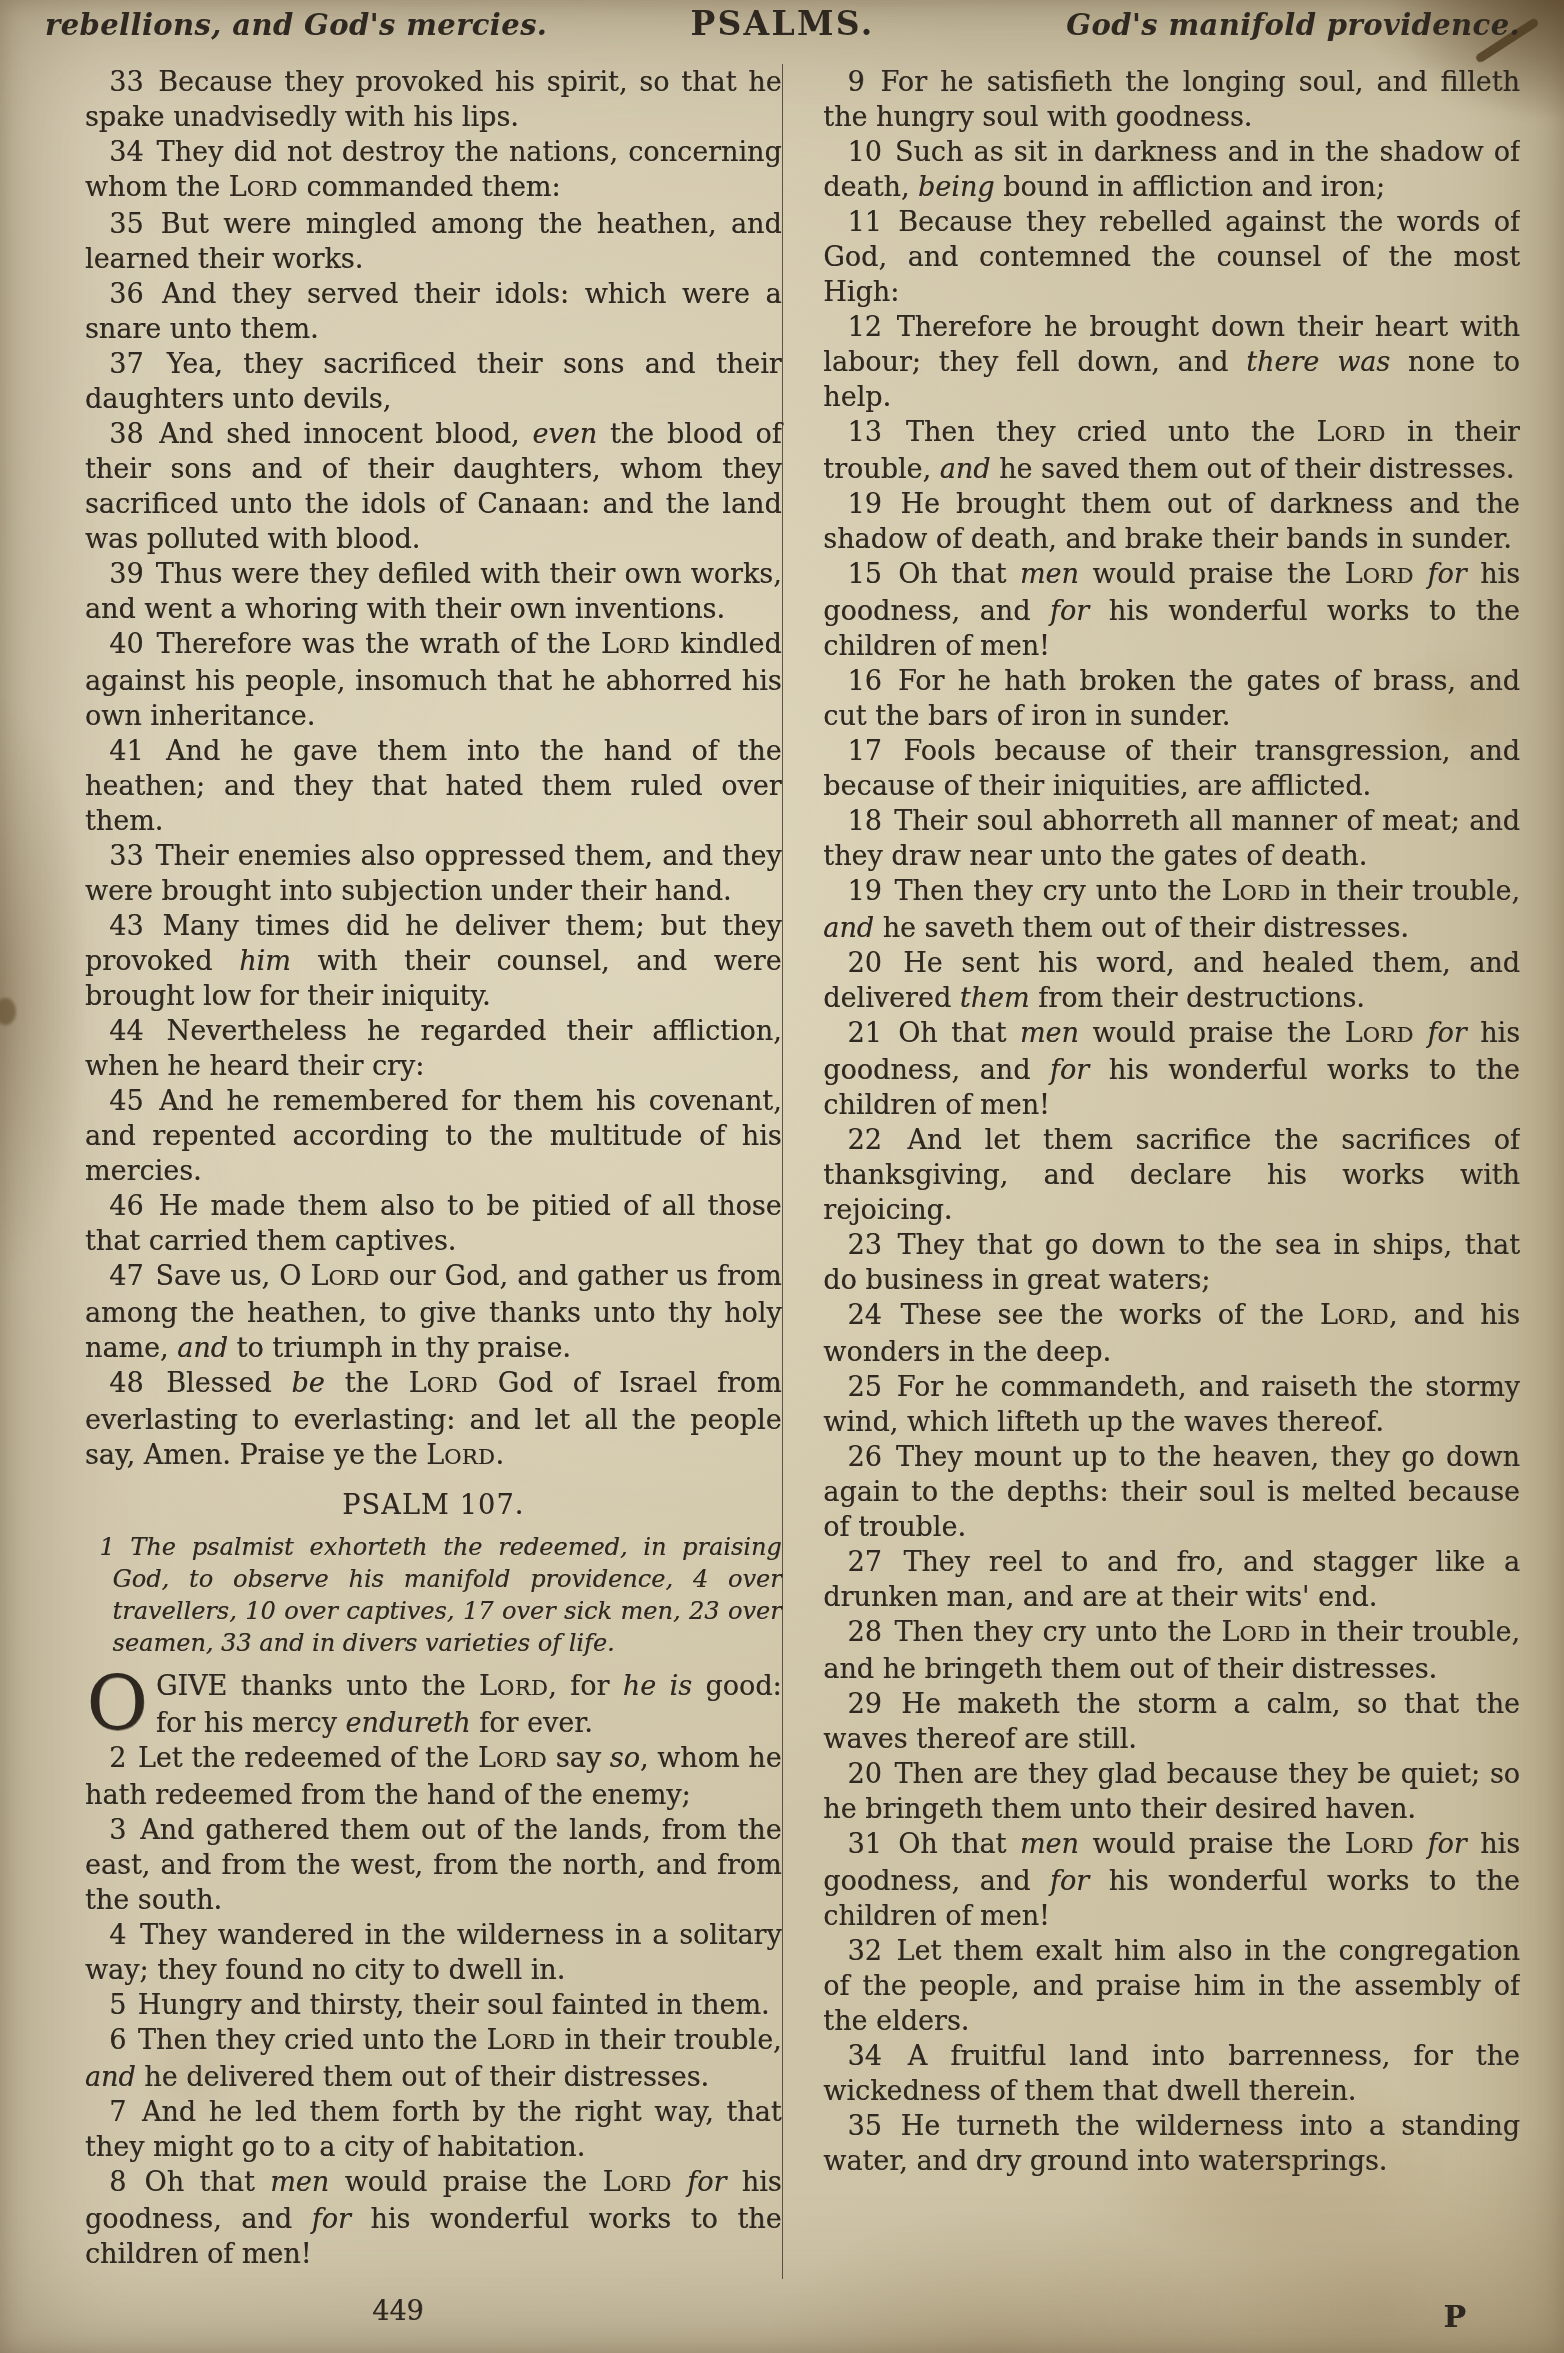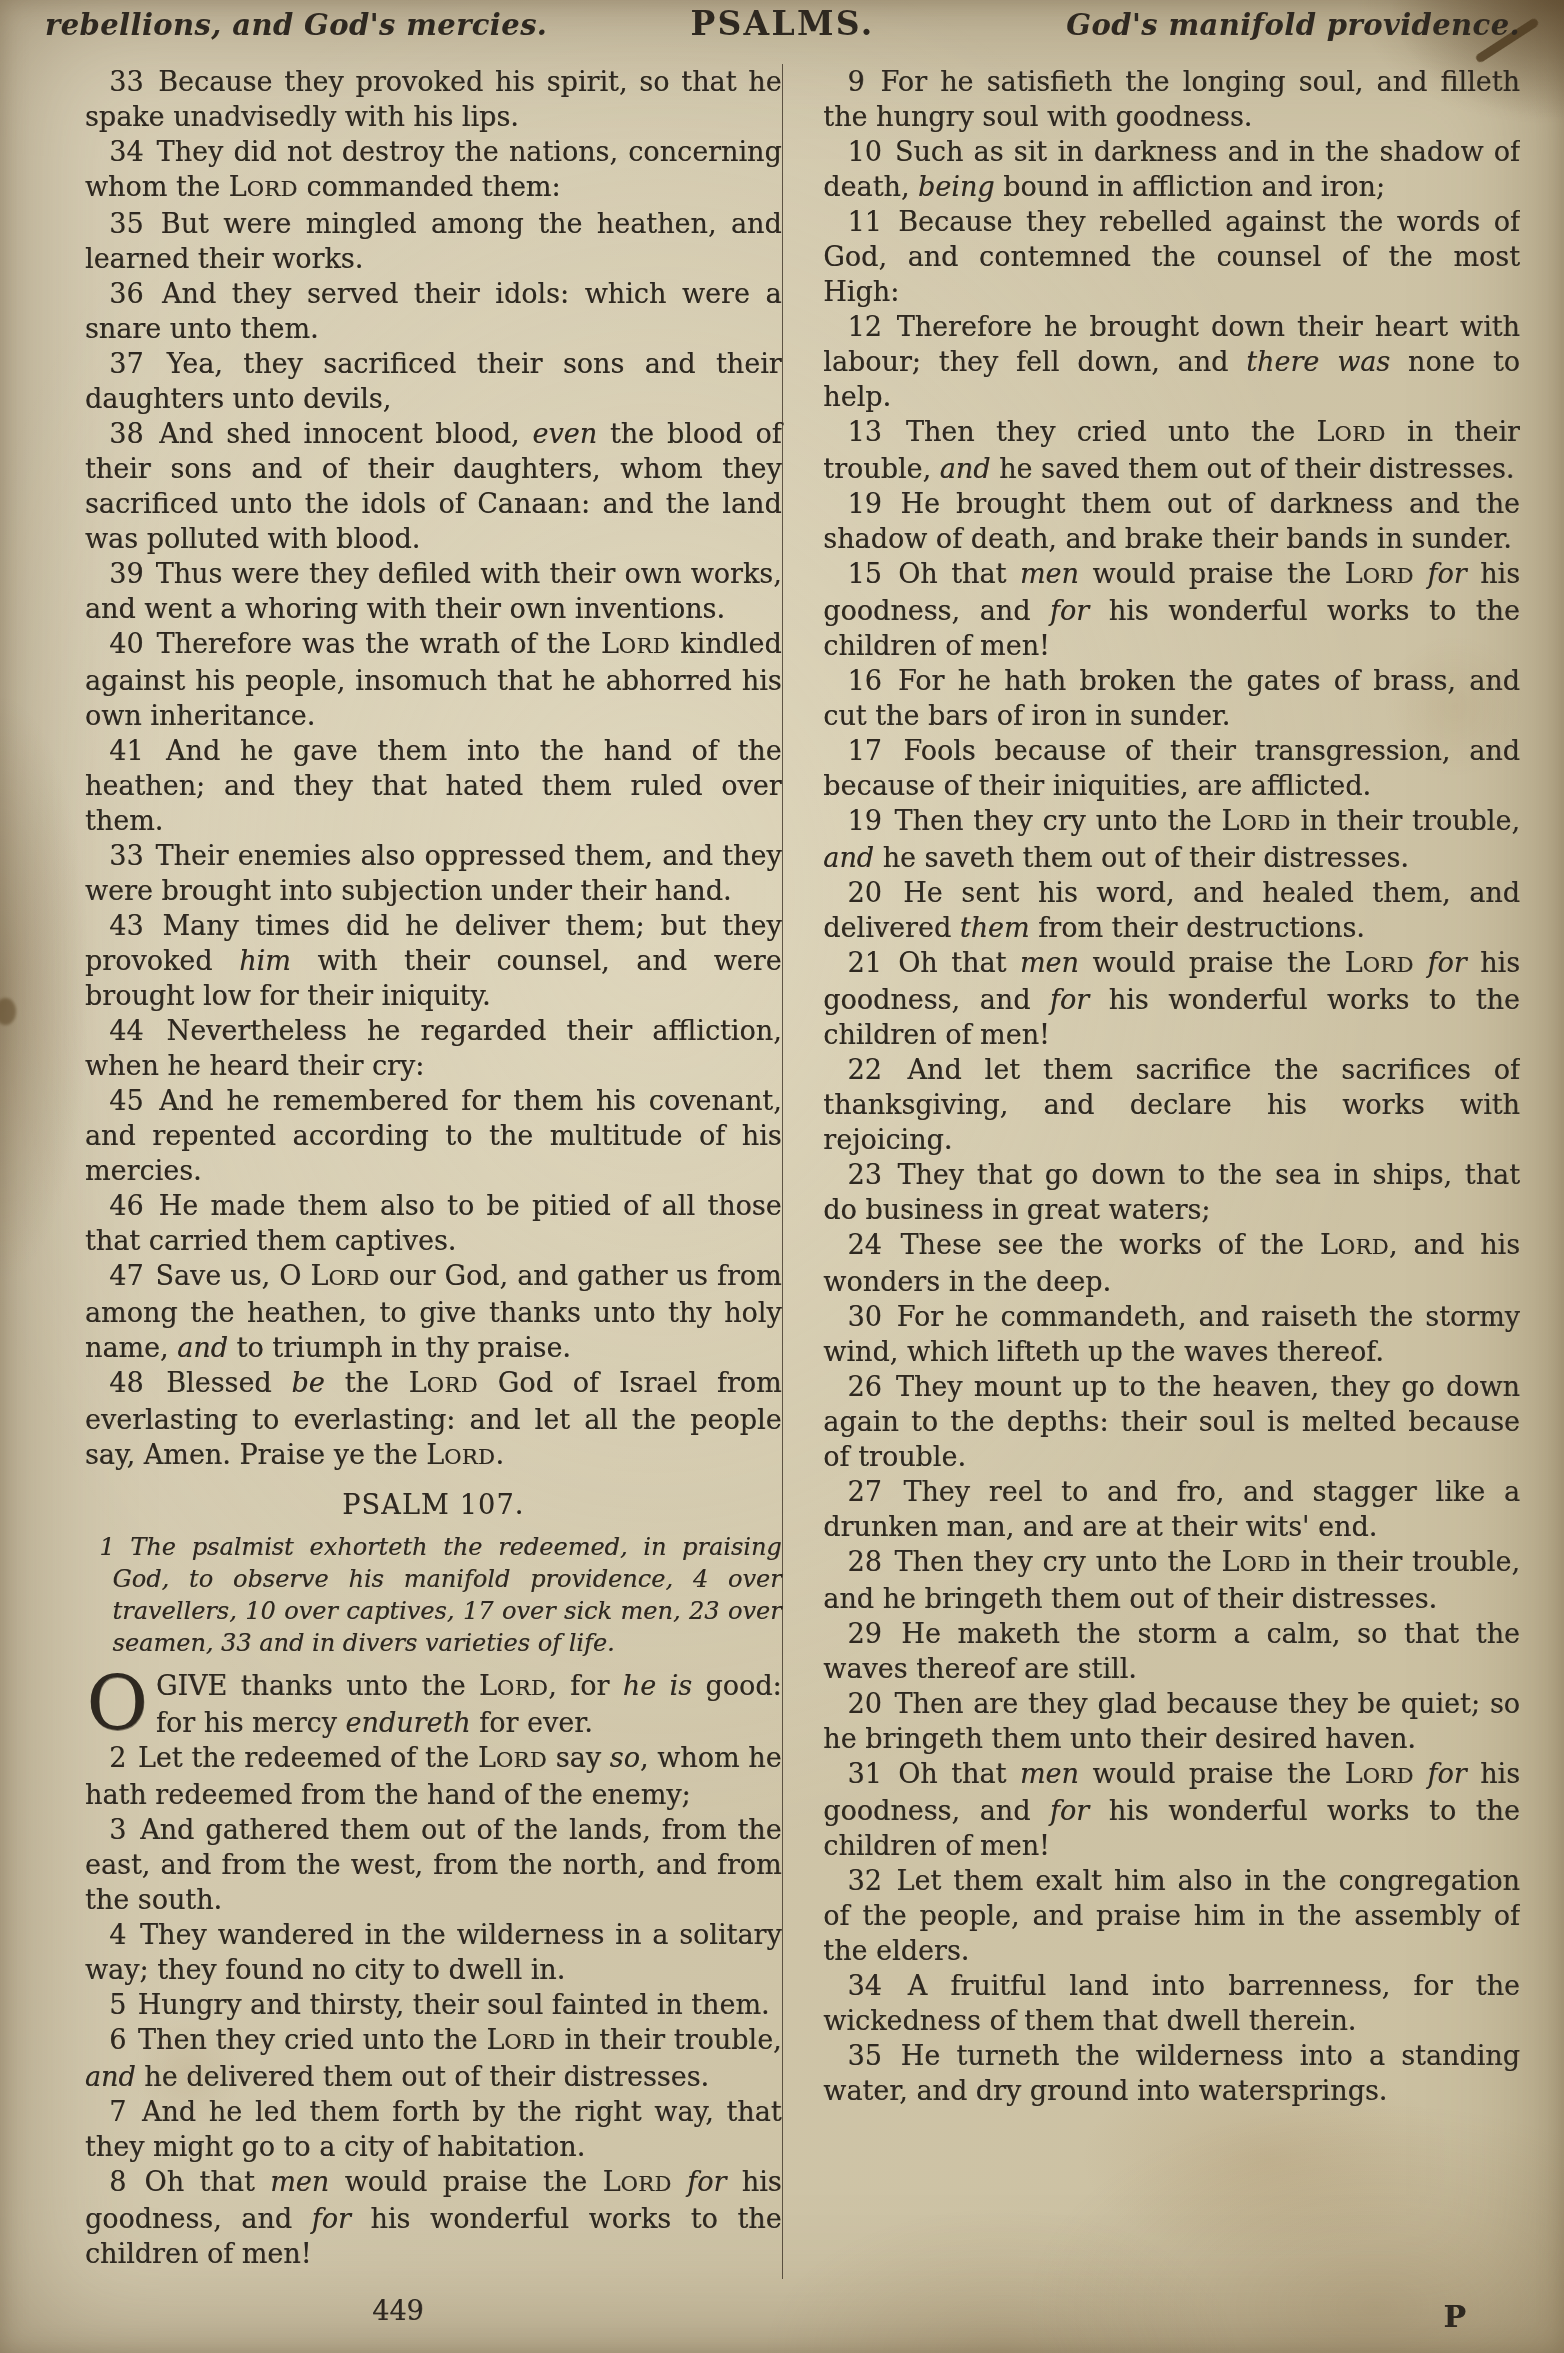--- a/index.html
+++ b/index.html
@@ -146,27 +146,28 @@
   <div class="col" id="col-right">
       <p class="verse"><span class="vnum">9</span> For he satisfieth the longing soul, and filleth the hungry soul with goodness.</p>
       <p class="verse"><span class="vnum">10</span> Such as sit in darkness and in the shadow of death, <span class="it">being</span> bound in affliction and iron;</p>
       <p class="verse"><span class="vnum">11</span> Because they rebelled against the words of God, and contemned the counsel of the most High:</p>
       <p class="verse"><span class="vnum">12</span> Therefore he brought down their heart with labour; they fell down, and <span class="it">there was</span> none to help.</p>
       <p class="verse"><span class="vnum">13</span> Then they cried unto the <span>L<span class="lord-sc">ORD</span></span> in their trouble, <span class="it">and</span> he saved them out of their distresses.</p>
       <p class="verse"><span class="vnum">19</span> He brought them out of darkness and the shadow of death, and brake their bands in sunder.</p>
       <p class="verse"><span class="vnum">15</span> Oh that <span class="it">men</span> would praise the <span>L<span class="lord-sc">ORD</span></span> <span class="it">for</span> his goodness, and <span class="it">for</span> his wonderful works to the children of men!</p>
       <p class="verse"><span class="vnum">16</span> For he hath broken the gates of brass, and cut the bars of iron in sunder.</p>
       <p class="verse"><span class="vnum">17</span> Fools because of their transgression, and because of their iniquities, are afflicted.</p>
+      <p class="verse"><span class="vnum">18</span> Their soul abhorreth all manner of meat; and they draw near unto the gates of death.</p>
       <p class="verse"><span class="vnum">19</span> Then they cry unto the <span>L<span class="lord-sc">ORD</span></span> in their trouble, <span class="it">and</span> he saveth them out of their distresses.</p>
       <p class="verse"><span class="vnum">20</span> He sent his word, and healed them, and delivered <span class="it">them</span> from their destructions.</p>
       <p class="verse"><span class="vnum">21</span> Oh that <span class="it">men</span> would praise the <span>L<span class="lord-sc">ORD</span></span> <span class="it">for</span> his goodness, and <span class="it">for</span> his wonderful works to the children of men!</p>
       <p class="verse"><span class="vnum">22</span> And let them sacrifice the sacrifices of thanksgiving, and declare his works with rejoicing.</p>
       <p class="verse"><span class="vnum">23</span> They that go down to the sea in ships, that do business in great waters;</p>
       <p class="verse"><span class="vnum">24</span> These see the works of the <span>L<span class="lord-sc">ORD</span></span>, and his wonders in the deep.</p>
-      <p class="verse"><span class="vnum">30</span> For he commandeth, and raiseth the stormy wind, which lifteth up the waves thereof.</p>
+      <p class="verse"><span class="vnum">25</span> For he commandeth, and raiseth the stormy wind, which lifteth up the waves thereof.</p>
       <p class="verse"><span class="vnum">26</span> They mount up to the heaven, they go down again to the depths: their soul is melted because of trouble.</p>
       <p class="verse"><span class="vnum">27</span> They reel to and fro, and stagger like a drunken man, and are at their wits' end.</p>
       <p class="verse"><span class="vnum">28</span> Then they cry unto the <span>L<span class="lord-sc">ORD</span></span> in their trouble, and he bringeth them out of their distresses.</p>
       <p class="verse"><span class="vnum">29</span> He maketh the storm a calm, so that the waves thereof are still.</p>
       <p class="verse"><span class="vnum">20</span> Then are they glad because they be quiet; so he bringeth them unto their desired haven.</p>
       <p class="verse"><span class="vnum">31</span> Oh that <span class="it">men</span> would praise the <span>L<span class="lord-sc">ORD</span></span> <span class="it">for</span> his goodness, and <span class="it">for</span> his wonderful works to the children of men!</p>
       <p class="verse"><span class="vnum">32</span> Let them exalt him also in the congregation of the people, and praise him in the assembly of the elders.</p>
       <p class="verse"><span class="vnum">34</span> A fruitful land into barrenness, for the wickedness of them that dwell therein.</p>
       <p class="verse"><span class="vnum">35</span> He turneth the wilderness into a standing water, and dry ground into watersprings.</p>
     </div>

